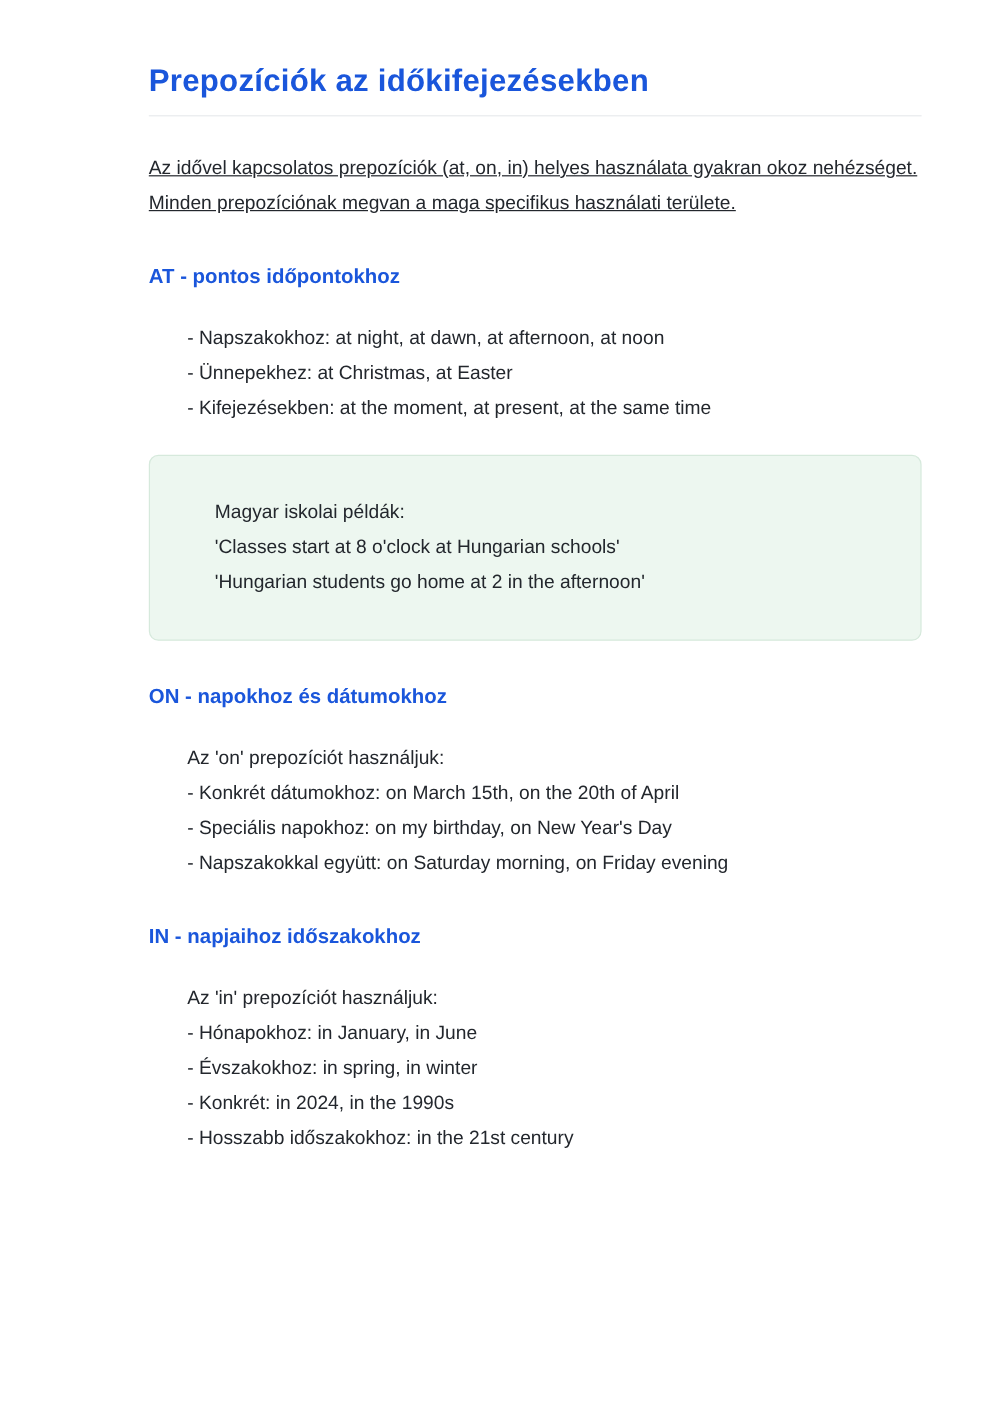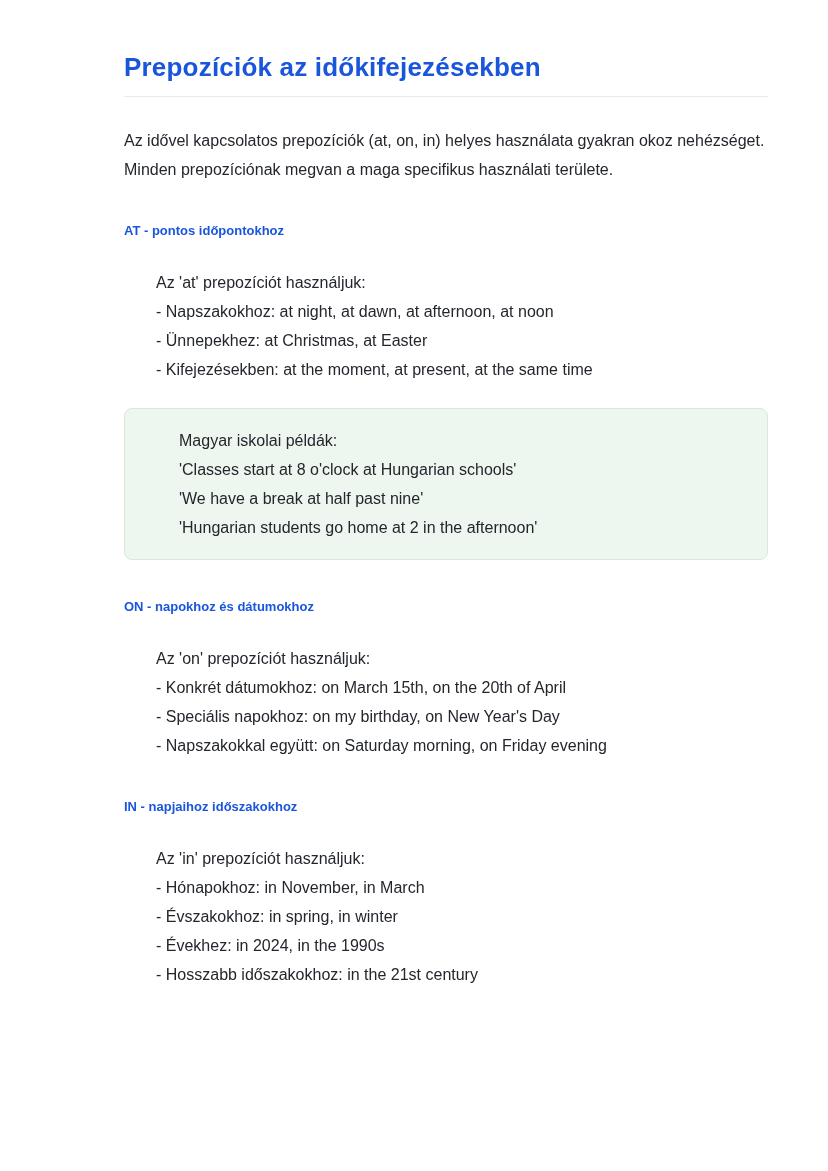--- a/index.html
+++ b/index.html
@@ -35,80 +35,79 @@
   }
   hr.title-divider {
     border: none;
     border-top: 1px solid var(--divider);
     margin: 0;
   }
   .intro {
     margin: 29px 0 0 0;
     font-size: 16px;
     line-height: 29px;
+    text-decoration: underline;
   }
   h2.section-heading {
     color: var(--accent-blue);
-    font-size: 13px;
+    font-size: 17px;
     line-height: 22px;
     font-weight: 700;
     margin: 36px 0 0 0;
   }
   .section-body {
     margin: 26px 0 0 0;
     font-size: 16px;
     line-height: 29px;
   }
   .section-body .lead { }
   .section-body .list-item { }
   .example-box {
     margin: 24px 0 6px 0;
     background: var(--example-box-bg);
     border: 1px solid var(--example-box-border);
     border-radius: 8px;
-    padding: 17px 22px;
+    padding: 33px 22px;
     font-size: 16px;
     line-height: 29px;
   }
 </style>
 </head>
 <body>
 
 <div class="doc">
 
   <h1 class="page-title">Prepozíciók az időkifejezésekben</h1>
   <hr class="title-divider">
 
   <p class="intro">Az idővel kapcsolatos prepozíciók (at, on, in) helyes használata gyakran okoz nehézséget. Minden prepozíciónak megvan a maga specifikus használati területe.</p>
 
   <h2 class="section-heading">AT - pontos időpontokhoz</h2>
   <div class="section-body">
-    <div class="lead">Az 'at' prepozíciót használjuk:</div>
     <div class="list-item">- Napszakokhoz: at night, at dawn, at afternoon, at noon</div>
     <div class="list-item">- Ünnepekhez: at Christmas, at Easter</div>
     <div class="list-item">- Kifejezésekben: at the moment, at present, at the same time</div>
   </div>
 
   <div class="example-box">
     <div>Magyar iskolai példák:</div>
     <div>'Classes start at 8 o'clock at Hungarian schools'</div>
-    <div>'We have a break at half past nine'</div>
     <div>'Hungarian students go home at 2 in the afternoon'</div>
   </div>
 
   <h2 class="section-heading">ON - napokhoz és dátumokhoz</h2>
   <div class="section-body">
     <div class="lead">Az 'on' prepozíciót használjuk:</div>
     <div class="list-item">- Konkrét dátumokhoz: on March 15th, on the 20th of April</div>
     <div class="list-item">- Speciális napokhoz: on my birthday, on New Year's Day</div>
     <div class="list-item">- Napszakokkal együtt: on Saturday morning, on Friday evening</div>
   </div>
 
   <h2 class="section-heading">IN - napjaihoz időszakokhoz</h2>
   <div class="section-body">
     <div class="lead">Az 'in' prepozíciót használjuk:</div>
-    <div class="list-item">- Hónapokhoz: in November, in March</div>
+    <div class="list-item">- Hónapokhoz: in January, in June</div>
     <div class="list-item">- Évszakokhoz: in spring, in winter</div>
-    <div class="list-item">- Évekhez: in 2024, in the 1990s</div>
+    <div class="list-item">- Konkrét: in 2024, in the 1990s</div>
     <div class="list-item">- Hosszabb időszakokhoz: in the 21st century</div>
   </div>
 
 </div>
 
 </body></html>

